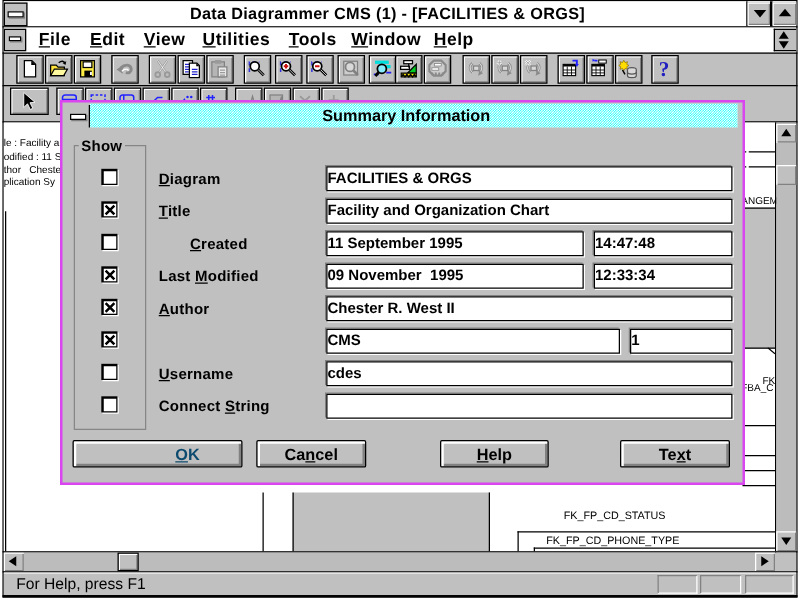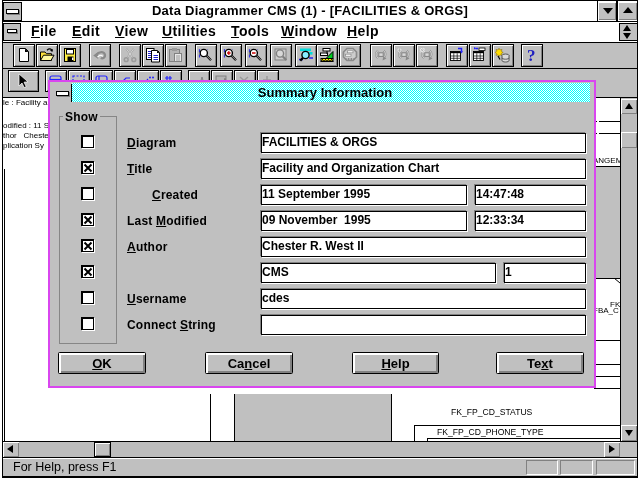--- a/index.html
+++ b/index.html
@@ -286,21 +286,21 @@
     </svg>
   </div>
 <div class="tb" style="left:257px;top:70px;height:20px;">
     <svg width="16" height="16" viewBox="0 0 16 16">
       <path d="M7 3v8M3 7h8" stroke="#9a9a9a" stroke-width="1.4"></path>
       <path d="M10 10l3 3" stroke="#818181" stroke-width="2"></path>
     </svg>
   </div>
 <div class="blk" style="left:2px;top:97px;width:636px;height:1px;"></div>
 <div class="wht" style="left:3px;top:98px;width:617px;height:343px;"></div>
-<div class="doctx" style="left:3px;top:98px;font-size:8px;">le : Facility a</div>
+<div class="doctx" style="left:3px;top:110px;font-size:8px;">le : Facility a</div>
 <div class="doctx" style="left:3px;top:121px;font-size:8px;">odified : 11 S</div>
 <div class="doctx" style="left:3px;top:131px;font-size:8px;">thor   Cheste</div>
 <div class="doctx" style="left:3px;top:141px;font-size:8px;">plication Sy</div>
 <div class="blk" style="left:4px;top:169px;width:1px;height:272px;"></div>
 <div class="blk" style="left:210px;top:394px;width:1px;height:47px;"></div>
 <div class="a" style="left:234px;top:394px;width:156px;height:47px;background:#c0c0c0;border-left:1px solid #000;border-right:1px solid #000;"></div>
 <div class="doctx" style="left:451px;top:407px;font-size:8.6px;">FK_FP_CD_STATUS</div>
 <div class="blk" style="left:414px;top:425px;width:206px;height:1px;"></div>
 <div class="blk" style="left:414px;top:425px;width:1px;height:16px;"></div>
 <div class="doctx" style="left:437px;top:427px;font-size:8.6px;">FK_FP_CD_PHONE_TYPE</div>
@@ -392,17 +392,17 @@
 <div class="edit" style="left:211px;top:77px;width:323px;height:18px;line-height:17px;">Facility and Organization Chart</div>
 <div class="edit" style="left:211px;top:103px;width:204px;height:18px;line-height:17px;">11 September 1995</div>
 <div class="edit" style="left:425px;top:103px;width:109px;height:18px;line-height:17px;">14:47:48</div>
 <div class="edit" style="left:211px;top:129px;width:204px;height:18px;line-height:17px;">09 November&nbsp; 1995</div>
 <div class="edit" style="left:425px;top:129px;width:109px;height:18px;line-height:17px;">12:33:34</div>
 <div class="edit" style="left:211px;top:155px;width:323px;height:18px;line-height:17px;">Chester R. West II</div>
 <div class="edit" style="left:211px;top:181px;width:233px;height:18px;line-height:17px;">CMS</div>
 <div class="edit" style="left:454px;top:181px;width:80px;height:18px;line-height:17px;">1</div>
 <div class="edit" style="left:211px;top:207px;width:323px;height:18px;line-height:17px;">cdes</div>
 <div class="edit" style="left:211px;top:233px;width:323px;height:18px;line-height:17px;"></div>
-<div class="btn" style="left:8px;top:270px;width:86px;height:20px;line-height:21px;color:#000000;"><u>O</u>K</div>
+<div class="btn" style="left:8px;top:270px;width:86px;height:20px;line-height:21px;color:#0c4a6e;padding-left:48px;"><u>O</u>K</div>
 <div class="btn" style="left:155px;top:270px;width:86px;height:20px;line-height:21px;">Ca<u>n</u>cel</div>
 <div class="btn" style="left:302px;top:270px;width:85px;height:20px;line-height:21px;"><u>H</u>elp</div>
 <div class="btn" style="left:446px;top:270px;width:86px;height:20px;line-height:21px;">Te<u>x</u>t</div>
 </div>
 
 </body></html>

